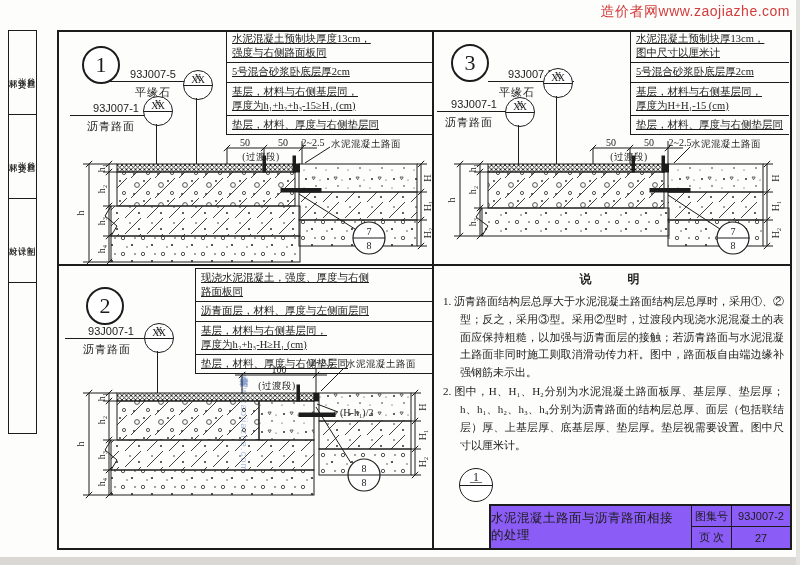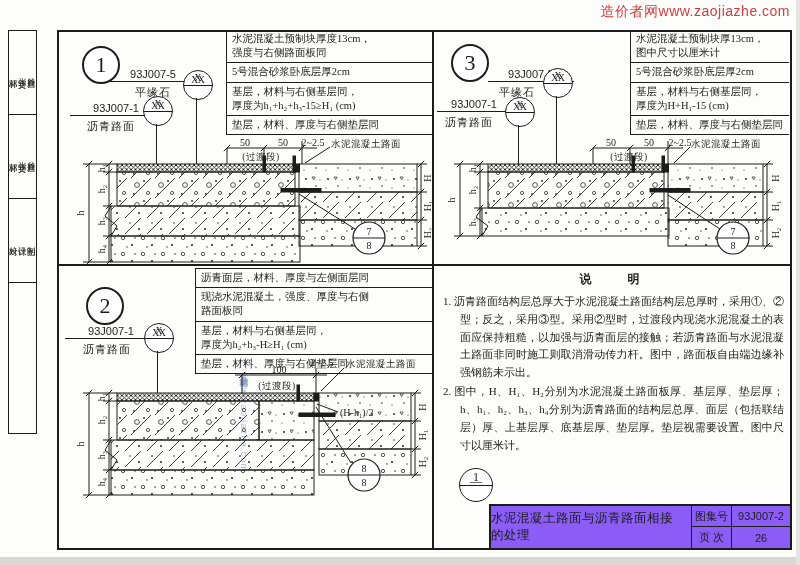--- a/index.html
+++ b/index.html
@@ -36,21 +36,21 @@
   .xc-t{top:0;border-bottom:1.1px solid #1c1c1c;}
   .xc-b{bottom:12px;}
   .idxc{position:absolute;width:32px;height:32px;border:1.4px solid #1c1c1c;border-radius:50%;background:#fff;}
   .idxc .xc-t,.idxc .xc-b{font-size:12px;}
   
   .co-code{position:absolute;border-bottom:1.4px solid #1c1c1c;font-size:11px;text-align:center;
            font-family:"Liberation Sans",sans-serif;padding:0 3px 1px 3px;}
   .co-lbl{position:absolute;font-size:11px;letter-spacing:1px;}
   .stem{position:absolute;width:1.4px;background:#1c1c1c;}
   
-  .spec{position:absolute;border-left:1.5px solid #1c1c1c;background:rgba(255,255,255,.0);}
+  .spec{position:absolute;border-left:1.5px solid #1c1c1c;background:rgba(255,255,255,.0);text-decoration:underline;}
   .spec>div{border-bottom:1.5px solid #1c1c1c;font-size:10.5px;line-height:1.35;padding:2px 2px 2px 5px;white-space:pre-line;}
   .spec-top{border-top:1.5px solid #1c1c1c;}
   
   .notes-title{position:absolute;left:0;right:0;top:6px;text-align:center;font-size:12px;font-weight:bold;letter-spacing:4px;}
   .notes-body{position:absolute;left:10px;right:6px;top:28px;}
   .note{font-size:11px;line-height:1.62;padding-left:17px;text-indent:-17px;margin:0 0 1px 0;text-align:justify;}
   
   .draw{position:absolute;}
   .draw path,.draw line{stroke:#1c1c1c;stroke-width:1;fill:none;}
   .draw rect{stroke:#1c1c1c;stroke-width:1;}
@@ -283,23 +283,23 @@
 
   <div class="co-code" style="left:8px;top:60px;width:86px">93J007-1</div>
   <div class="co-lbl" style="left:26px;top:77px">沥青路面</div>
   <div class="xcirc" style="left:87px;top:58px">
     <span class="xc-t">X</span>
     <span class="xc-b">XX</span>
   </div>
   <div class="stem" style="left:100px;top:86px;height:42px"></div>
 
   <div class="spec spec-top" style="left:138px;top:3px;width:237px">
-    <div>沥青面层，材料、厚度与左侧面层同</div>
     <div>现浇水泥混凝土，强度、厚度与右侧
 路面板同</div>
+    <div>沥青面层，材料、厚度与左侧面层同</div>
     <div>基层，材料与右侧基层同，
 厚度为h₂+h₃-H≥H₁ (cm)</div>
     <div>垫层，材料、厚度与右侧垫层同</div>
   </div>
 
   <svg class="draw" style="left:2px;top:90px" width="372" height="145" viewBox="0 0 372 145">
     <g>
       <rect x="58" y="38" width="197" height="8" fill="url(#px)"></rect>
       <rect x="58" y="46" width="142" height="39" fill="url(#pac)"></rect>
       <rect x="200" y="46" width="55" height="39" fill="url(#pslab)"></rect>
@@ -357,15 +357,15 @@
     <span class="xc-b">—</span>
   </div>
 </div>
 
 <div class="abs tblock">
   <div class="tb-title">水泥混凝土路面与沥青路面相接的处理</div>
   <div class="tb-grid">
     <div class="tb-cell r0">图集号</div>
     <div class="tb-cell r0 val">93J007-2</div>
     <div class="tb-cell">页 次</div>
-    <div class="tb-cell val">26</div>
+    <div class="tb-cell val">27</div>
   </div>
 </div>
 
 </body></html>

